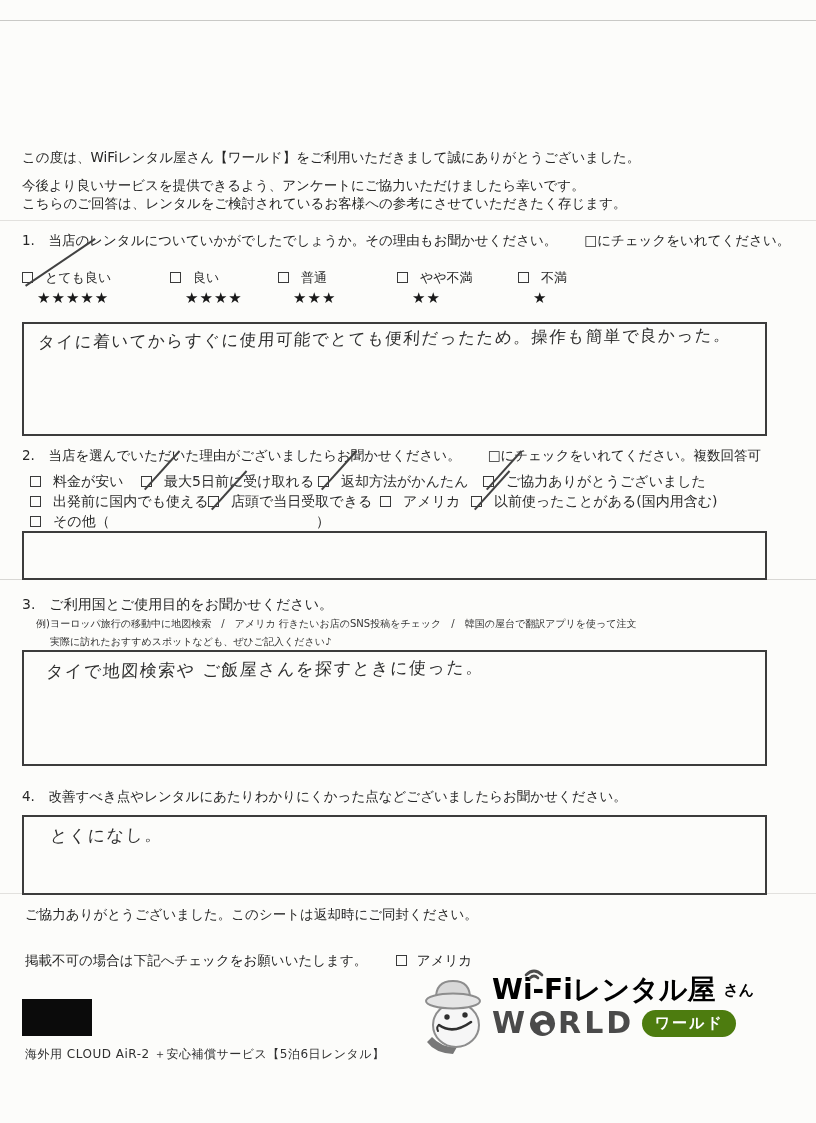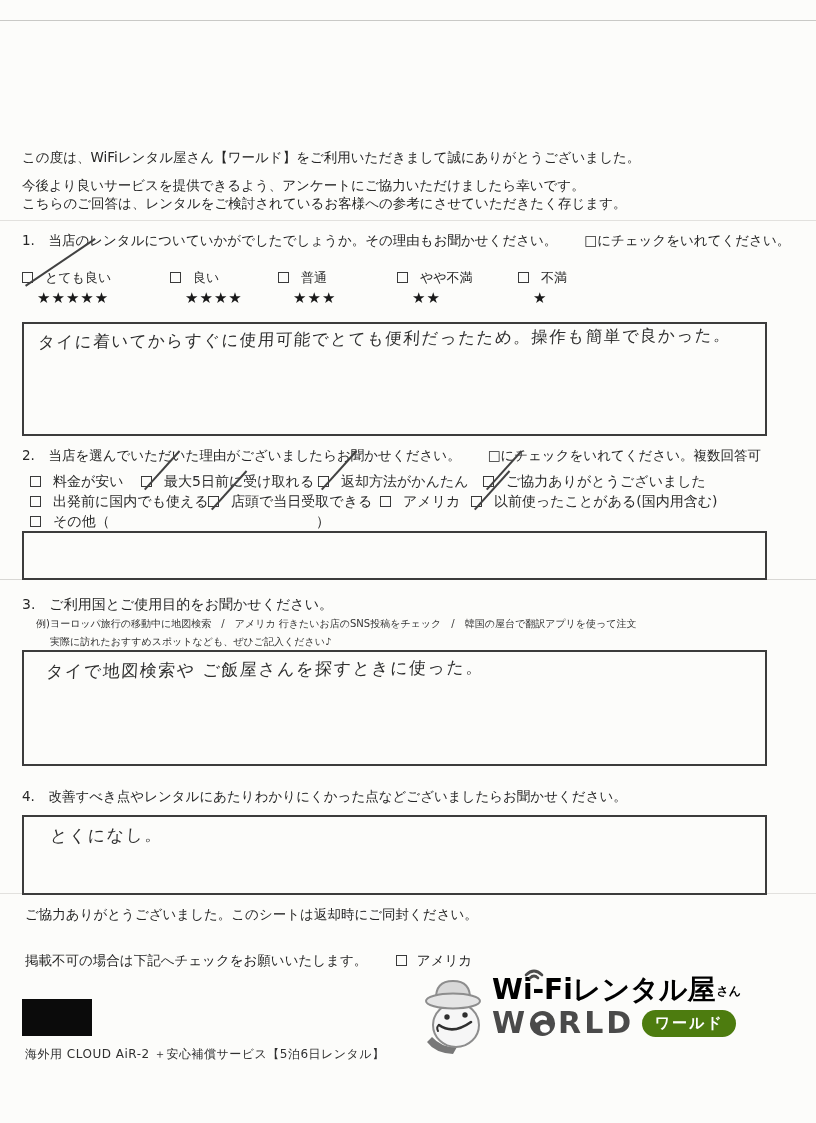--- a/index.html
+++ b/index.html
@@ -41,21 +41,21 @@
     position:absolute;font-size:17px;color:#2e2e2e;letter-spacing:1.5px;
     white-space:nowrap;transform:rotate(-0.6deg) skewX(-4deg);
     font-family:"DejaVu Sans",sans-serif;
   }
   
   .redacted{position:absolute;left:22px;top:999px;width:70px;height:37px;background:#0b0b0b;}
   .logo{position:absolute;left:420px;top:974px;width:376px;height:80px;}
   .mascot{position:absolute;left:0;top:4px;}
   .logo-text{position:absolute;left:72px;top:0;}
   .logo-l1{font-size:28px;font-weight:bold;color:#000000;white-space:nowrap;letter-spacing:0px;line-height:32px;position:relative;}
-  .logo-l1 .san{display:inline-block;font-size:12px;line-height:13px;vertical-align:4px;margin-left:1px;letter-spacing:0;}
+  .logo-l1 .san{display:inline-block;font-size:15px;line-height:13px;vertical-align:4px;margin-left:8px;letter-spacing:0;}
   .logo-l1 .san i{display:block;font-style:normal;}
   .wifi-arcs{position:absolute;left:30px;top:-9px;}
   .logo-l2{font-size:30px;font-weight:bold;color:#4a4a4a;white-space:nowrap;letter-spacing:3px;line-height:34px;display:flex;align-items:center;}
   .badge{
     display:inline-flex;align-items:center;justify-content:center;
     width:94px;height:27px;border-radius:14px;background:#4d7c0f;margin-left:8px;
   }
   .badge span{color:#fff;font-size:15px;font-weight:bold;letter-spacing:2px;}
   .globe{margin:0 2px 0 1px;}
   .footer-line{position:absolute;left:25px;top:1046px;font-size:12px;color:#303030;letter-spacing:0.5px;white-space:nowrap;}

